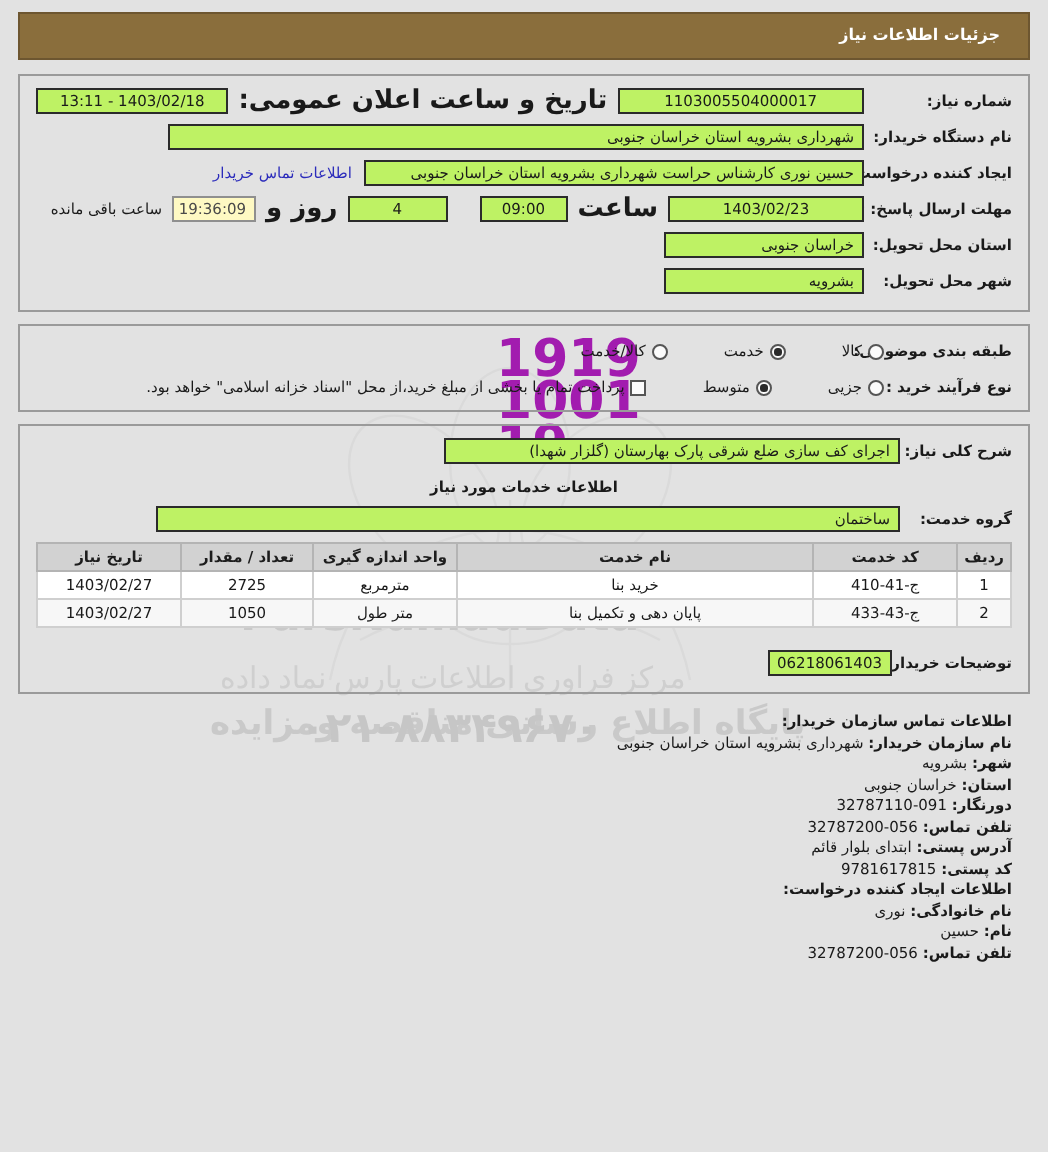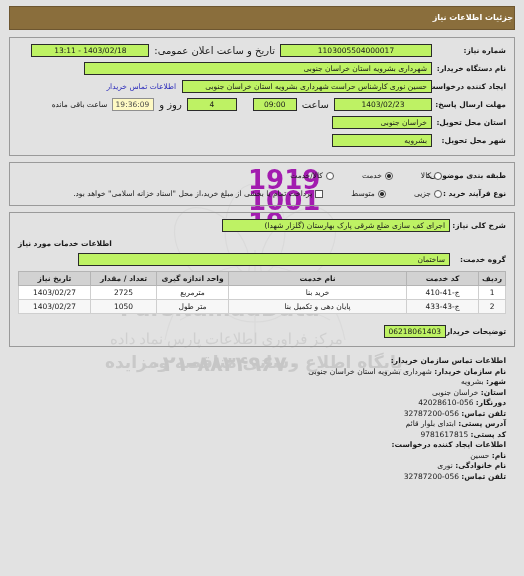--- a/index.html
+++ b/index.html
@@ -81,21 +81,21 @@
   
   .page { position: relative; z-index: 2; padding: 6px 9px 0 9px; }
 
   
   .title-bar {
     background: #8a6e3c;
     border: 1px solid #6d5630;
     color: #ffffff;
     height: 24px;
     line-height: 22px;
-    padding: 0 1px;
+    padding: 0 14px;
     font-size: 8px;
     font-weight: bold;
     text-align: right;
     margin-bottom: 7px;
   }
 
   
   .panel {
     border: 1px solid #9a9a9a;
     background: transparent;
@@ -132,22 +132,22 @@
     padding: 0 4px;
     font-size: 7.5px;
     text-align: center;
     white-space: nowrap;
     overflow: hidden;
   }
   .fld.right { text-align: right; }
   .fld.gray { background: #fef9c3; color: #4a4a4a; border-color: #8f8f8f; }
 
   .mid-lbl {
-    font-weight: normal;
-    font-size: 10px;
+    font-weight: bold;
+    font-size: 13px;
     line-height: 13px;
     padding: 0 5px;
     white-space: nowrap;
   }
 
   .link {
     color: #2b2bbb;
     font-size: 7.5px;
     line-height: 13px;
     text-decoration: none;
@@ -192,21 +192,21 @@
     margin-left: 3px;
     flex: 0 0 8px;
   }
   .note { font-size: 7.5px; white-space: nowrap; }
 
   
   .sec-head {
     font-weight: bold;
     font-size: 7.5px;
     margin: 6px 0 5px 0;
-    text-align: left;
+    text-align: center;
   }
 
   
   table.items {
     width: 100%;
     border-collapse: collapse;
     margin-top: 4px;
     background: #ffffff;
     font-size: 7.5px;
   }
@@ -414,44 +414,44 @@
     <div class="kv">
       <b>شهر:</b>
       <span>بشرویه</span>
     </div>
     <div class="kv">
       <b>استان:</b>
       <span>خراسان جنوبی</span>
     </div>
     <div class="kv">
       <b>دورنگار:</b>
-      <span class="ltr">42028610-056</span>
+      <span class="ltr">32787110-091</span>
     </div>
     <div class="kv">
       <b>تلفن تماس:</b>
       <span class="ltr">32787200-056</span>
     </div>
     <div class="kv">
       <b>آدرس پستی:</b>
       <span>ابتدای بلوار قائم</span>
     </div>
     <div class="kv">
       <b>کد پستی:</b>
       <span class="ltr">9781617815</span>
     </div>
 
     <div class="hd">اطلاعات ایجاد کننده درخواست:</div>
 
     <div class="kv">
+      <b>نام خانوادگی:</b>
+      <span>نوری</span>
+    </div>
+    <div class="kv">
       <b>نام:</b>
       <span>حسین</span>
     </div>
     <div class="kv">
-      <b>نام خانوادگی:</b>
-      <span>نوری</span>
-    </div>
-    <div class="kv">
       <b>تلفن تماس:</b>
       <span class="ltr">32787200-056</span>
     </div>
   </div>
 
 </div>
 
 </body></html>

